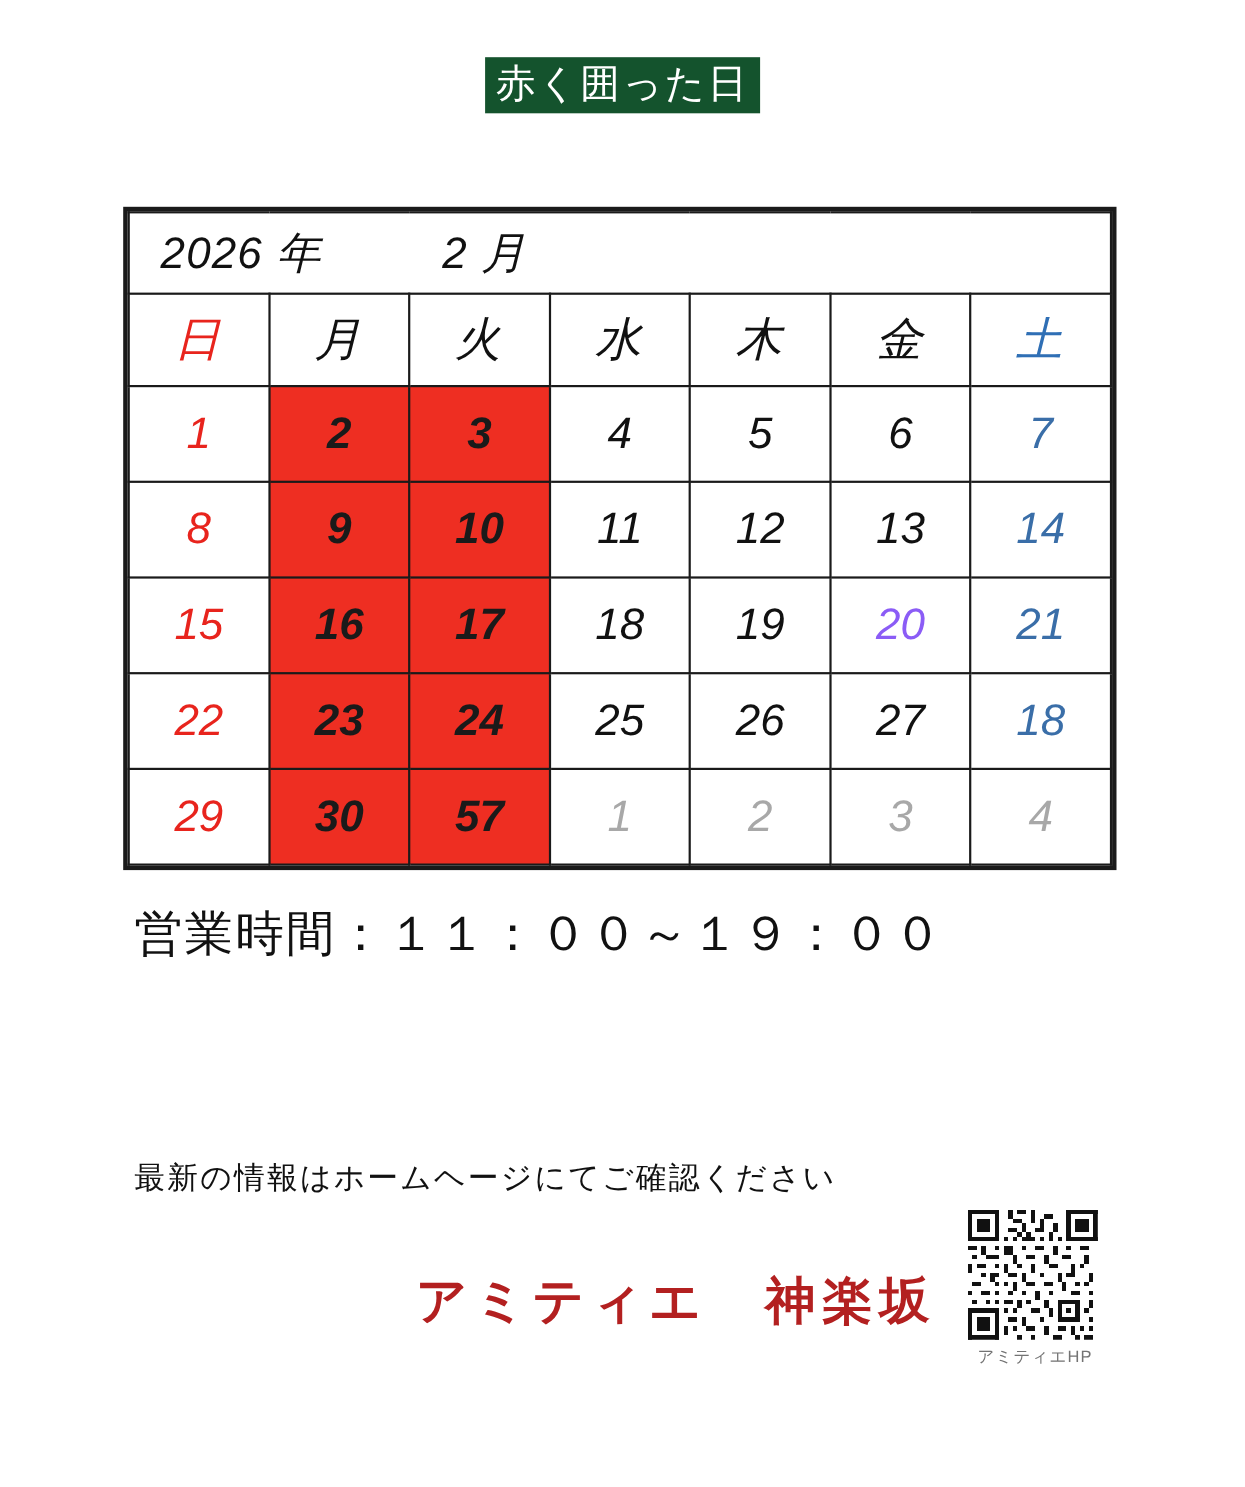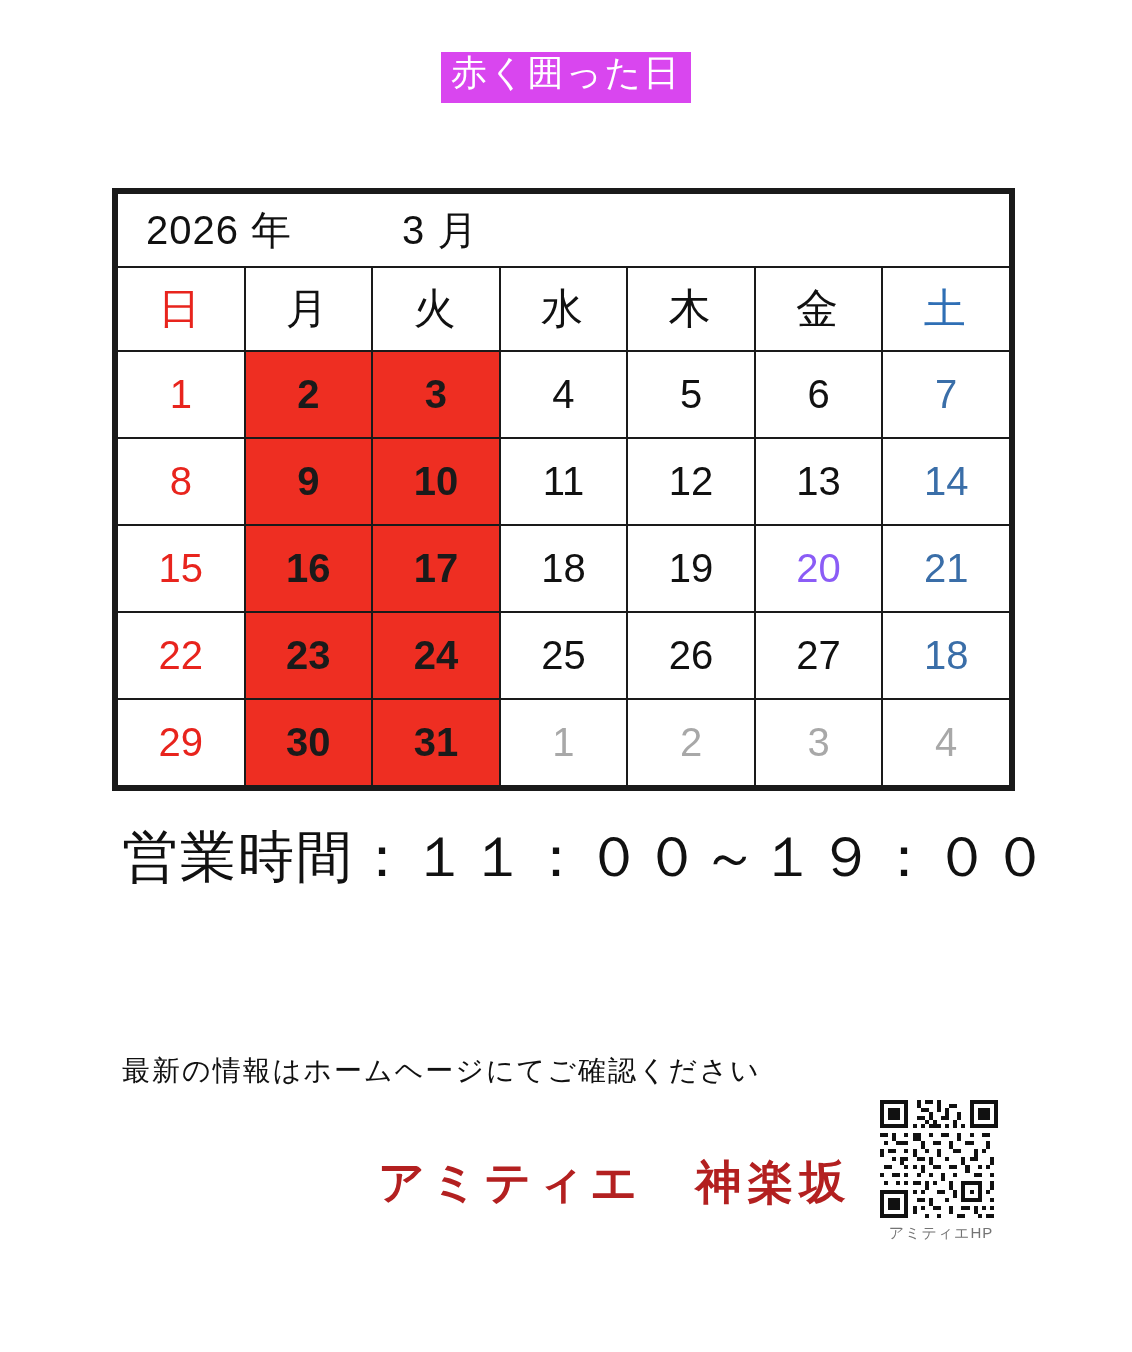--- a/index.html
+++ b/index.html
@@ -25,44 +25,44 @@
     align-items: center;
     justify-content: center;
     white-space: nowrap;
   }
   .header-lead {
     color: #cc2222;
     font-size: 40px;
     letter-spacing: 2px;
   }
   .header-chip {
-    background: #d946ef;
+    background: #14532d;
     color: #ffffff;
     font-size: 36px;
     padding: 6px 10px 9px 10px;
     margin: 0 8px;
     letter-spacing: 2px;
     line-height: 1;
-    font-family: Liberation Mono, monospace;
   }
   .header-tail {
     color: #cc2222;
     font-size: 40px;
     letter-spacing: 2px;
   }
 
   
   .calendar-wrap {
     position: absolute;
     left: 112px;
     top: 188px;
     width: 903px;
     border: 4px solid #1a1a1a;
     background: #ffffff;
     box-sizing: border-box;
+    font-style: italic;
   }
   table.calendar {
     border-collapse: collapse;
     width: 100%;
     table-layout: fixed;
   }
   table.calendar td, table.calendar th {
     border: 2px solid #1a1a1a;
     text-align: center;
     vertical-align: middle;
@@ -113,21 +113,21 @@
   .days td.other { color: #a8a8a8; }
 
   
   .hours {
     position: absolute;
     left: 122px;
     top: 820px;
     color: #111111;
   }
   .hours-line1 {
-    font-size: 56px;
+    font-size: 44px;
     letter-spacing: 2px;
     white-space: nowrap;
   }
   .hours-line2 {
     font-size: 38px;
     letter-spacing: 1px;
     margin-top: 14px;
     white-space: nowrap;
   }
 
@@ -182,21 +182,21 @@
   <span class="header-chip">赤く囲った日</span>
 </div>
 
 <div class="calendar-wrap">
   <table class="calendar">
     <tbody>
       <tr class="title-row">
         <td colspan="7">
           <div class="title-inner">
             <span class="title-year">2026 年</span>
-            <span class="title-month">3 月</span>
+            <span class="title-month">2 月</span>
           </div>
         </td>
       </tr>
       <tr class="dow">
         <th class="sun">日</th>
         <th class="wd">月</th>
         <th class="wd">火</th>
         <th class="wd">水</th>
         <th class="wd">木</th>
         <th class="wd">金</th>
@@ -235,21 +235,21 @@
         <td class="closed">23</td>
         <td class="closed">24</td>
         <td class="wd">25</td>
         <td class="wd">26</td>
         <td class="wd">27</td>
         <td class="sat">18</td>
       </tr>
       <tr class="days">
         <td class="sun">29</td>
         <td class="closed">30</td>
-        <td class="closed">31</td>
+        <td class="closed">57</td>
         <td class="other">1</td>
         <td class="other">2</td>
         <td class="other">3</td>
         <td class="other">4</td>
       </tr>
     </tbody>
   </table>
 </div>
 
 <div class="hours">

